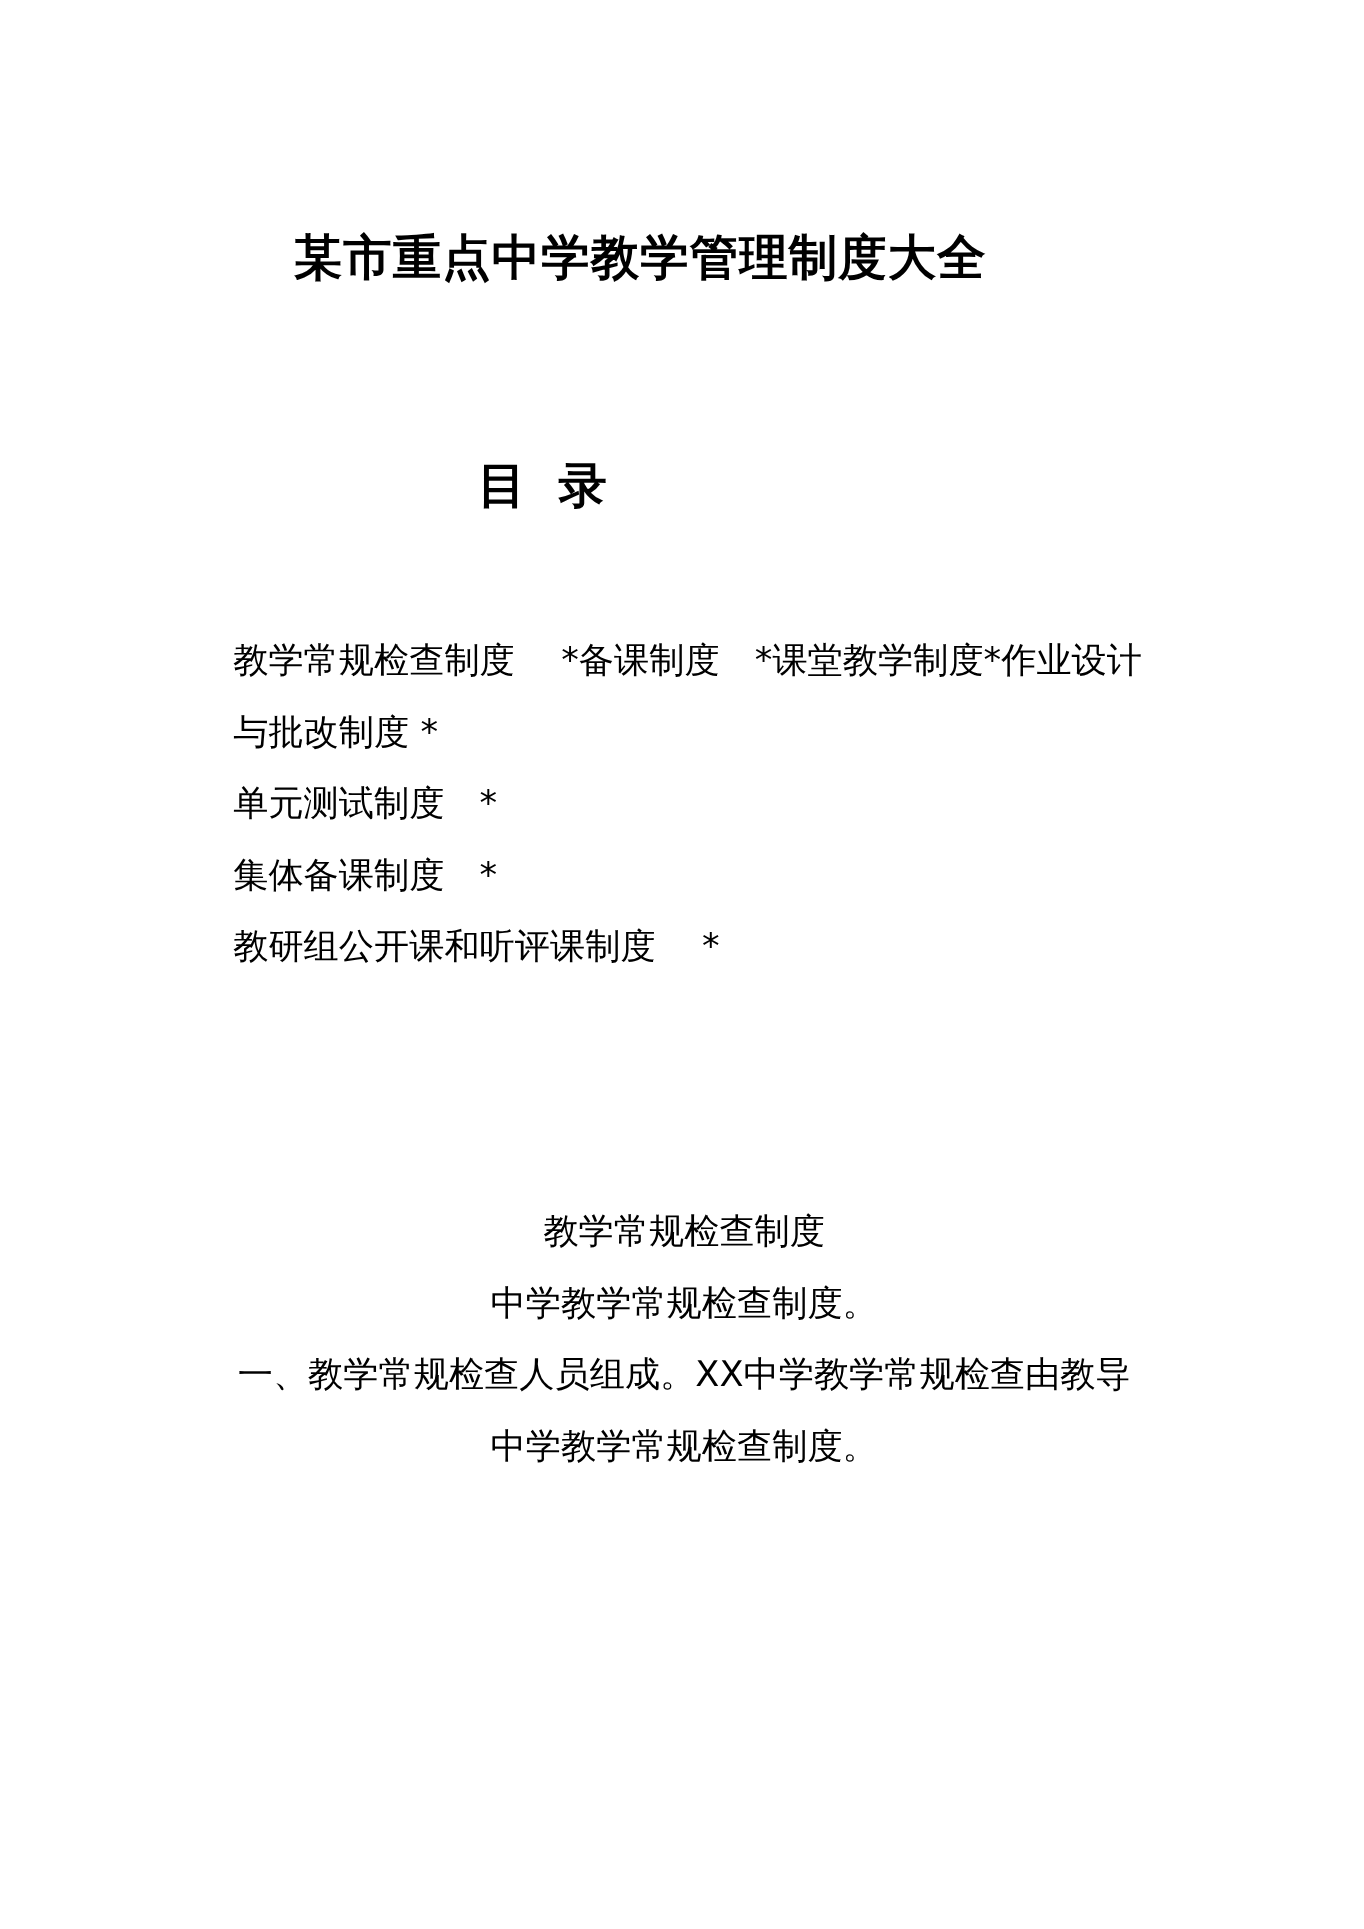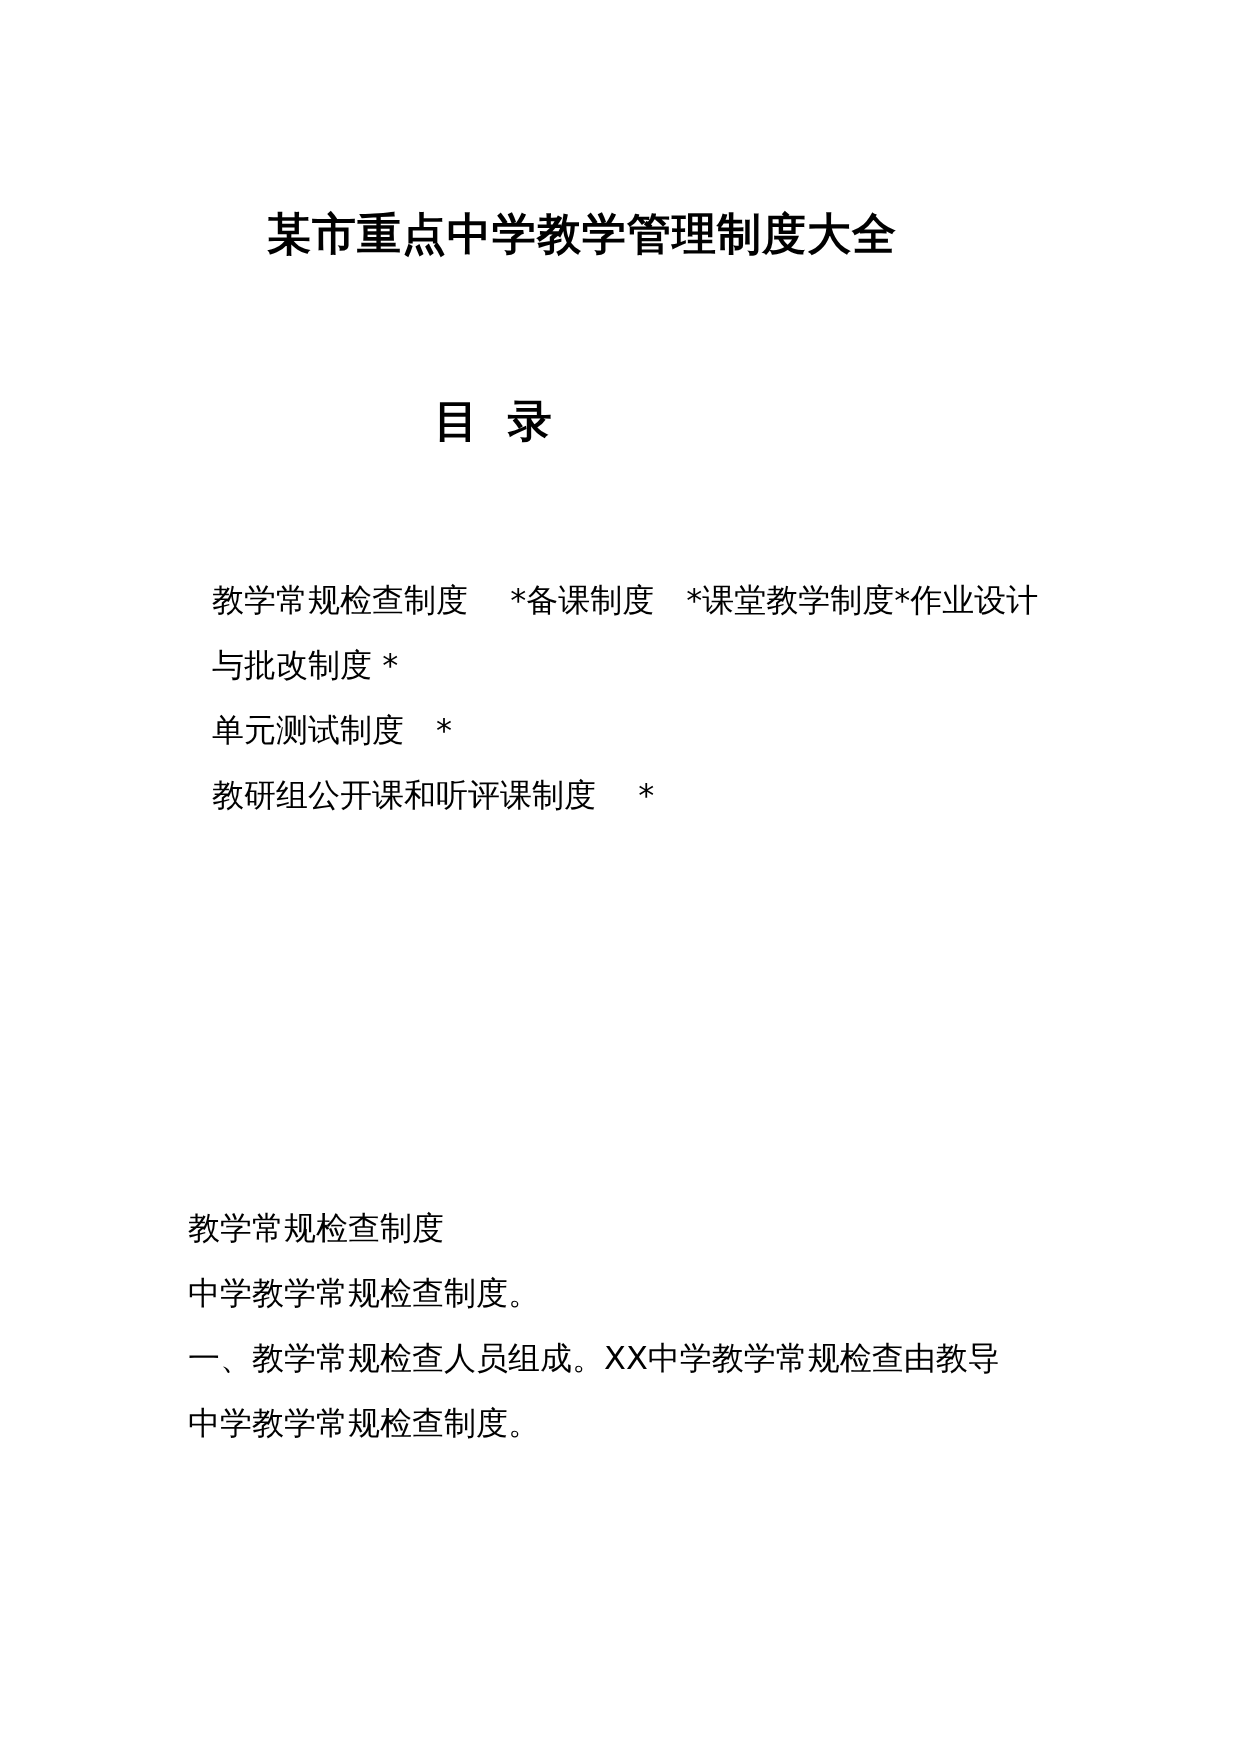--- a/index.html
+++ b/index.html
@@ -1,37 +1,38 @@
 <!DOCTYPE html>
 <html><head>
 <meta charset="utf-8">
 <style>
   html, body { margin: 0; padding: 0; background: #ffffff; }
   body { width: 1240px; height: 1754px; position: relative; overflow: hidden;
          font-family: "DejaVu Sans", "Liberation Sans", sans-serif; color: #000; }
   .title { position: absolute; left: 0; width: 1164px; text-align: center; top: 205px;
            font-size: 44px; font-weight: bold; letter-spacing: 1px; }
-  .toc-heading { position: absolute; left: 0; width: 986px; text-align: center; top: 392px;
+  .toc-heading { position: absolute; left: 0; width: 986px; text-align: center; top: 412px;
                  font-size: 44px; font-weight: bold; word-spacing: 14px; }
   .block { position: absolute; left: 188px; width: 868px; font-size: 32px; line-height: 65px; }
   .toc { top: 568px; margin-left: 24px; }
-  .body { top: 1196px; }
+  .body { top: 1087px; text-align: center; }
   .line { white-space: pre; display: block; height: 65px; }
 </style>
 </head>
 <body>
 
 <div>
   <div class="title">某市重点中学教学管理制度大全</div>
   <div class="toc-heading">目 录</div>
 
   <div class="block toc">
     <span class="line">教学常规检查制度　 *备课制度　*课堂教学制度*作业设计</span>
     <span class="line">与批改制度 *</span>
     <span class="line">单元测试制度　*</span>
+    <span class="line">集体备课制度　*</span>
     <span class="line">教研组公开课和听评课制度　 *</span>
   </div>
 
   <div class="block body">
     <span class="line">教学常规检查制度</span>
     <span class="line">中学教学常规检查制度。</span>
     <span class="line">一、教学常规检查人员组成。XX中学教学常规检查由教导</span>
     <span class="line">中学教学常规检查制度。</span>
   </div>
 </div>

